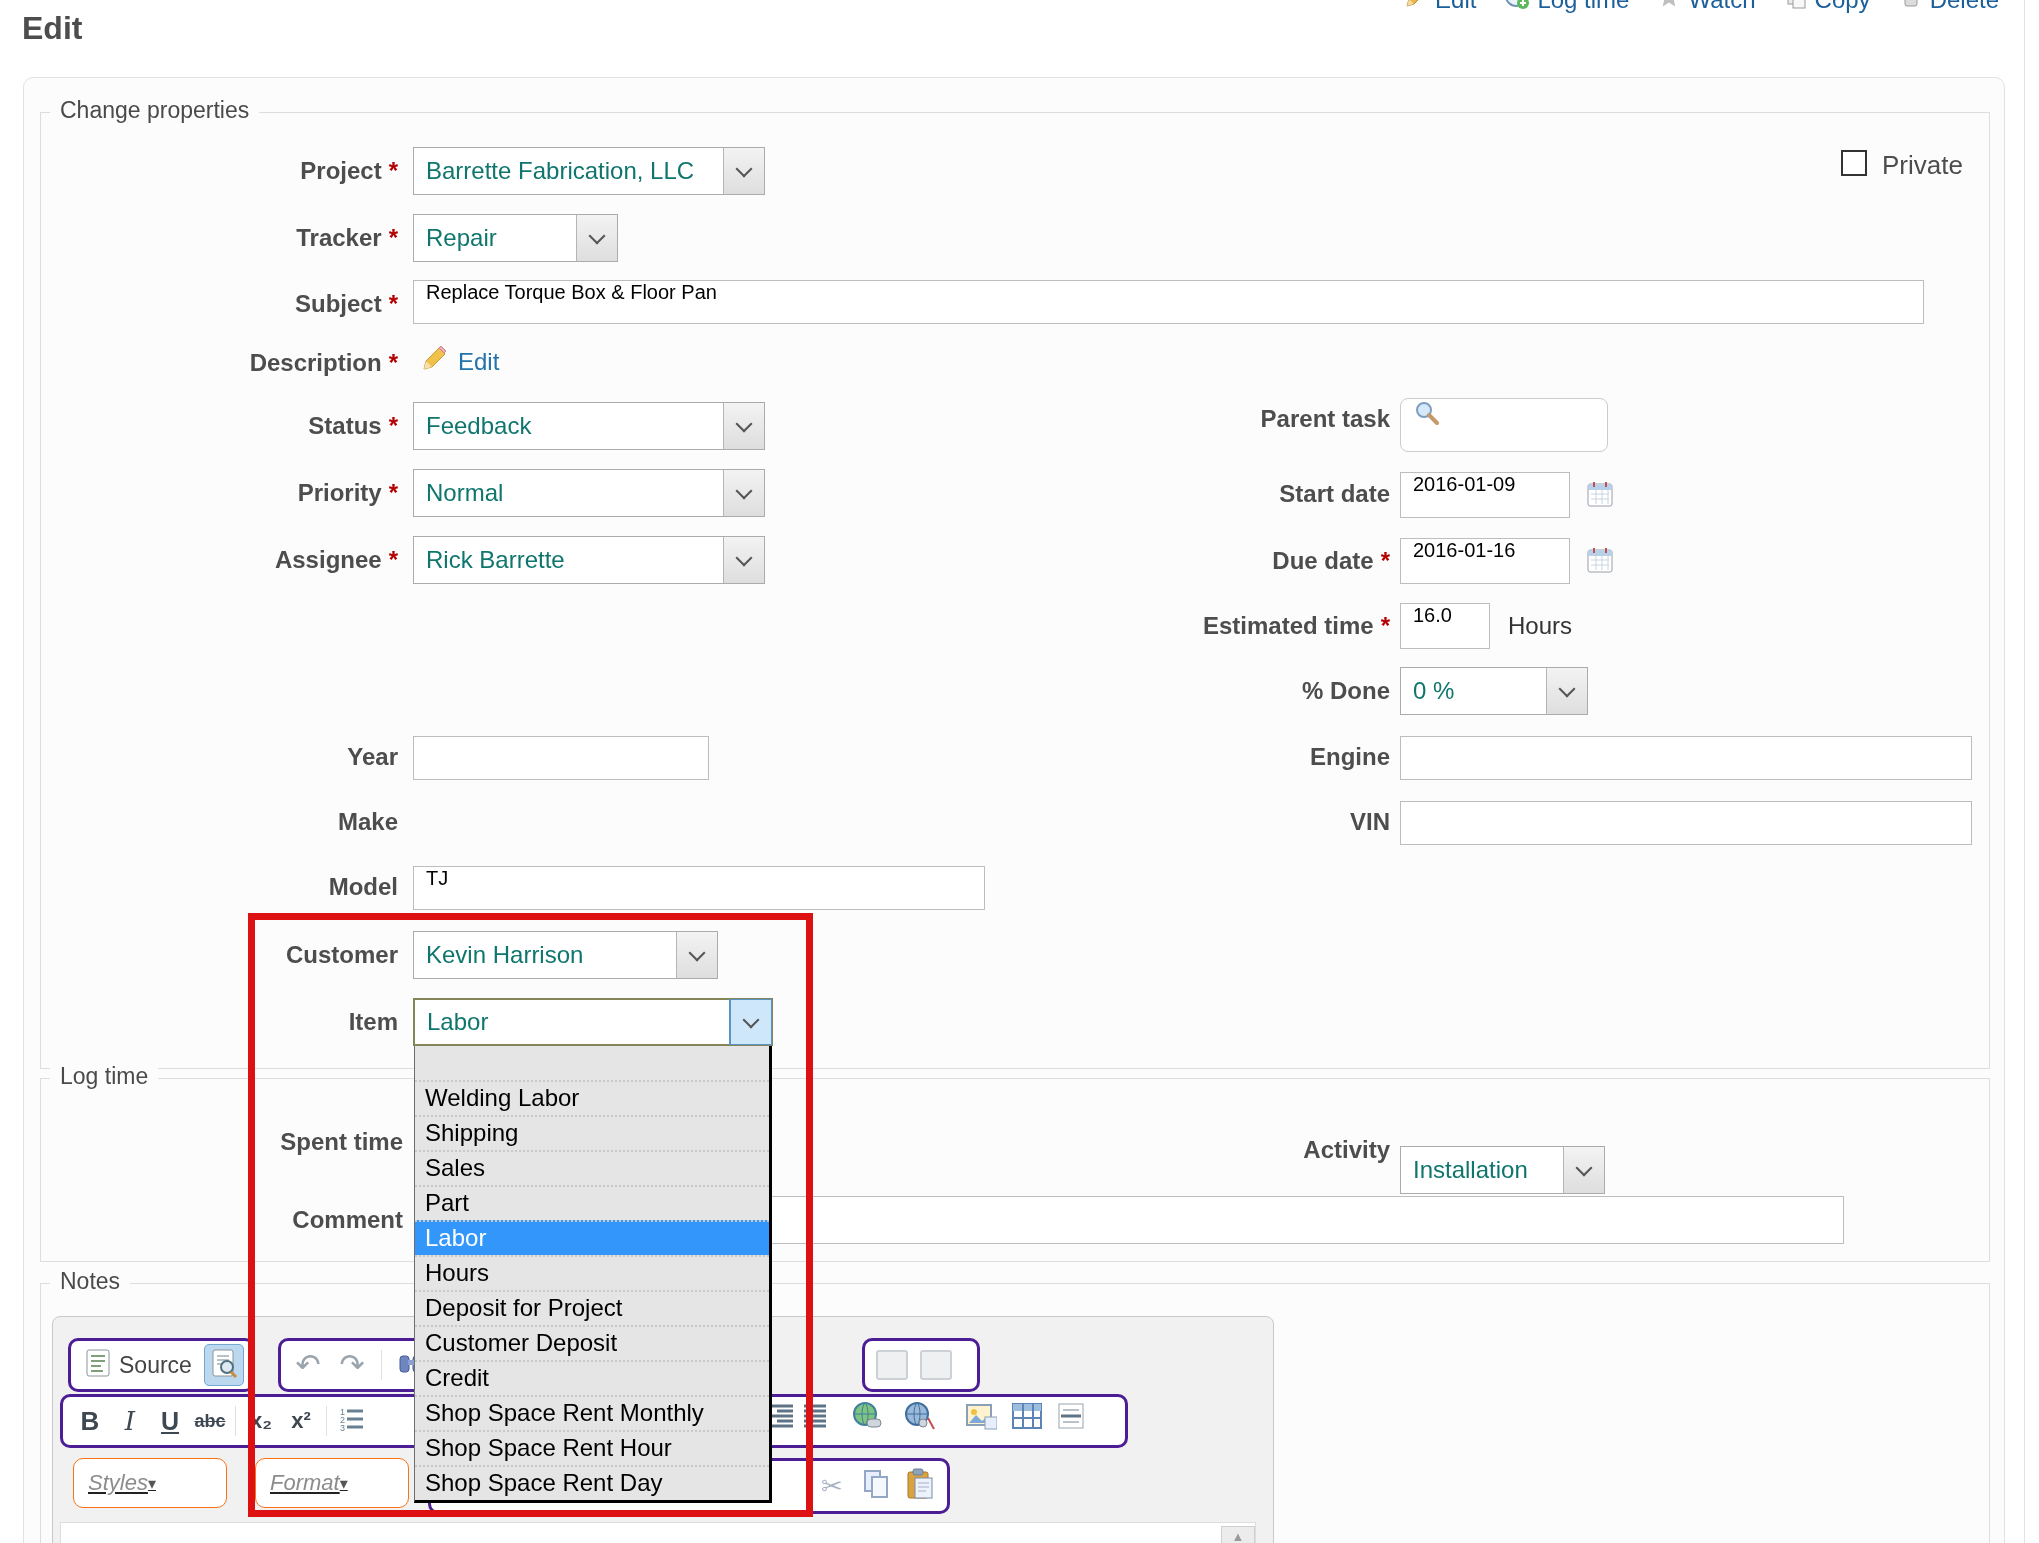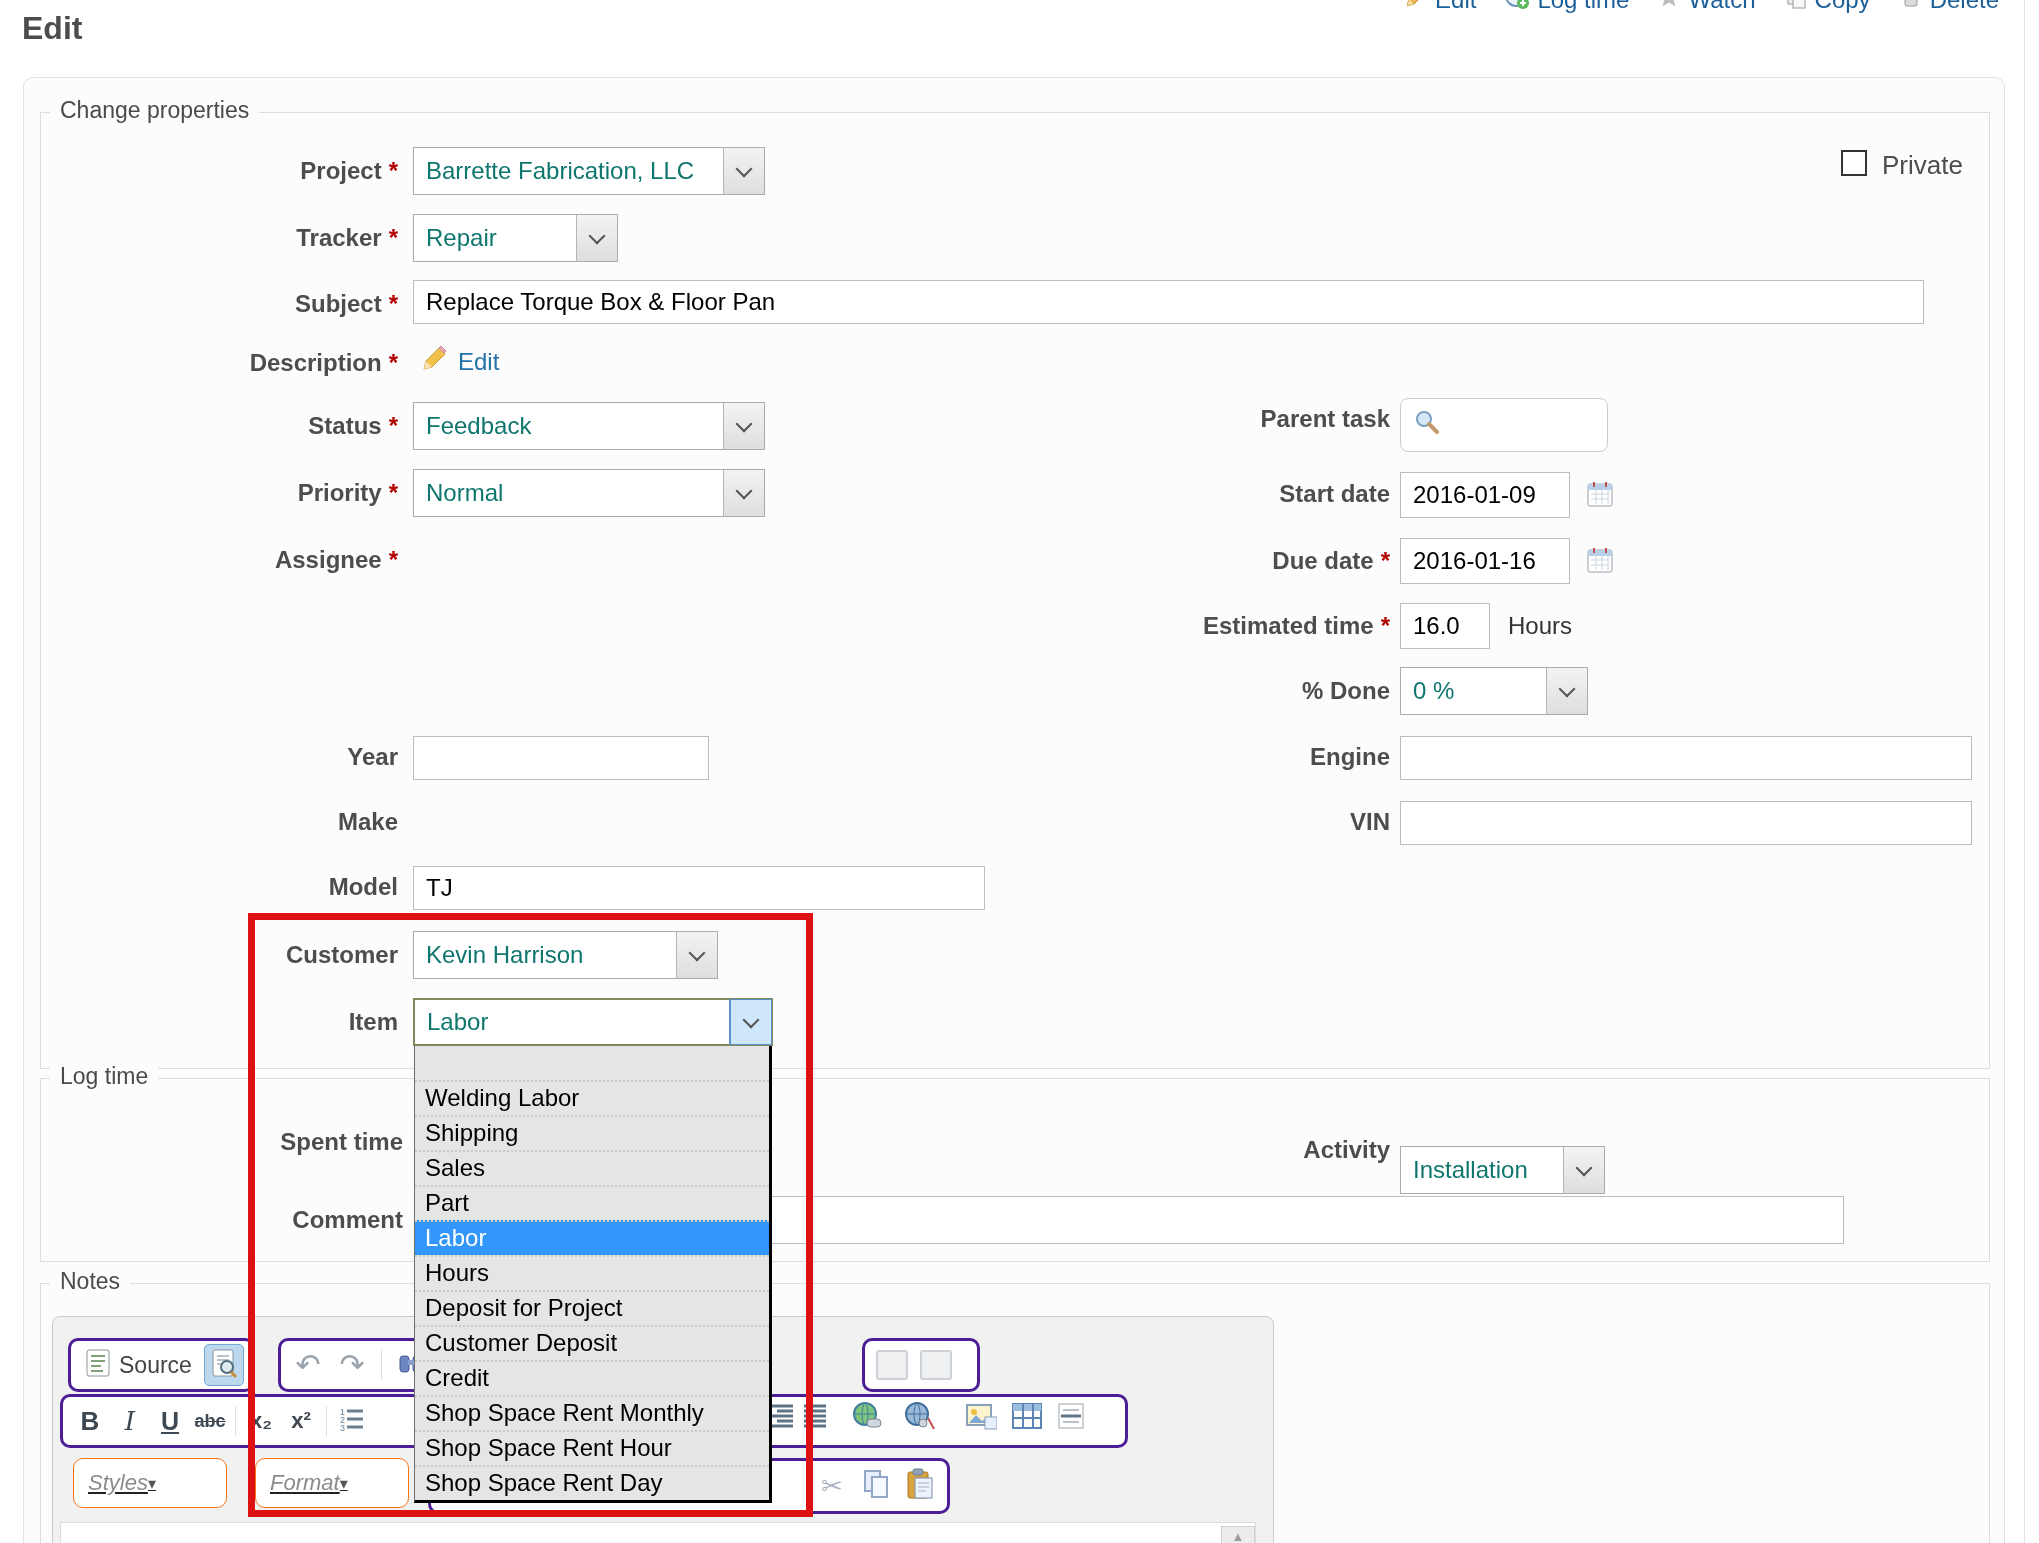--- a/index.html
+++ b/index.html
@@ -15,21 +15,21 @@
             border:1px solid #e2e2e2;border-radius:10px;}
   .vline-right{position:absolute;left:2024px;top:0;width:1px;height:1543px;background:#e3e3e3;}
   
   .fset{position:absolute;border:1px solid #ddd;background:transparent;}
   .legend{position:absolute;background:#fcfcfc;padding:0 10px;font-size:23px;color:#4a4a4a;z-index:3;}
   
   .flabel{position:absolute;font-size:24px;font-weight:bold;color:#4d4d4d;text-align:right;white-space:nowrap;}
   .req{color:#b30000;margin-left:7px;font-weight:bold;}
   
   .tinput{position:absolute;background:#fff;border:1px solid #bdbdbd;box-sizing:border-box;
-          font-size:24px;color:#000;padding:0 12px;display:flex;align-items:center;white-space:nowrap;overflow:hidden;}
+          font-size:20px;color:#000;padding:0 12px;display:flex;white-space:nowrap;overflow:hidden;}
   
   .sel{position:absolute;background:#fff;border:1px solid #ababab;box-sizing:border-box;display:flex;align-items:stretch;}
   .sel .v{flex:1;padding:0 12px;font-size:24px;color:#0f766e;display:flex;align-items:center;white-space:nowrap;overflow:hidden;}
   .sel .btn{width:40px;background:linear-gradient(#f3f3f3,#dedede);border-left:1px solid #b5b5b5;
             display:flex;align-items:center;justify-content:center;}
   .chev{width:10px;height:10px;border-right:2px solid #555;border-bottom:2px solid #555;transform:rotate(45deg);margin-top:-5px;}
   .sel.focused{border:2px solid #85855a;}
   .sel.focused .btn{background:#cfe7fb;border-left:1px solid #5b93c4;outline:1px solid #5b93c4;}
   
   .dd{position:absolute;left:414px;top:1046px;width:358px;background:#e5e5e5;z-index:60;
@@ -176,20 +176,26 @@
 
   <div class="flabel" style="left:100px;top:479px;width:298px;"><span>Priority</span><span class="req">*</span></div>
   <div class="sel" style="left:413px;top:469px;width:352px;height:48px;gap:36px;">
     <span class="v">Normal</span>
     <span class="btn">
         <span class="chev"></span>
       </span>
   </div>
 
   <div class="flabel" style="left:100px;top:546px;width:298px;"><span>Assignee</span><span class="req">*</span></div>
+  <div class="sel" style="left:413px;top:536px;width:352px;height:48px;">
+    <span class="v">Rick Barrette</span>
+    <span class="btn">
+        <span class="chev"></span>
+      </span>
+  </div>
 
   <div class="flabel" style="left:1090px;top:405px;width:300px;">Parent task</div>
   <div class="tinput" style="left:1400px;top:398px;width:208px;height:54px;border:1px solid #ccc;border-radius:8px;">
     <span class="icon">
       <svg width="28" height="28" viewBox="0 0 28 28">
           <circle cx="11" cy="11" r="7" fill="#d6e9fa" stroke="#7d9ec0" stroke-width="2"></circle>
           <line x1="16" y1="16" x2="24" y2="24" stroke="#c59a6b" stroke-width="4" stroke-linecap="round"></line>
         </svg>
     </span>
     <span></span>

